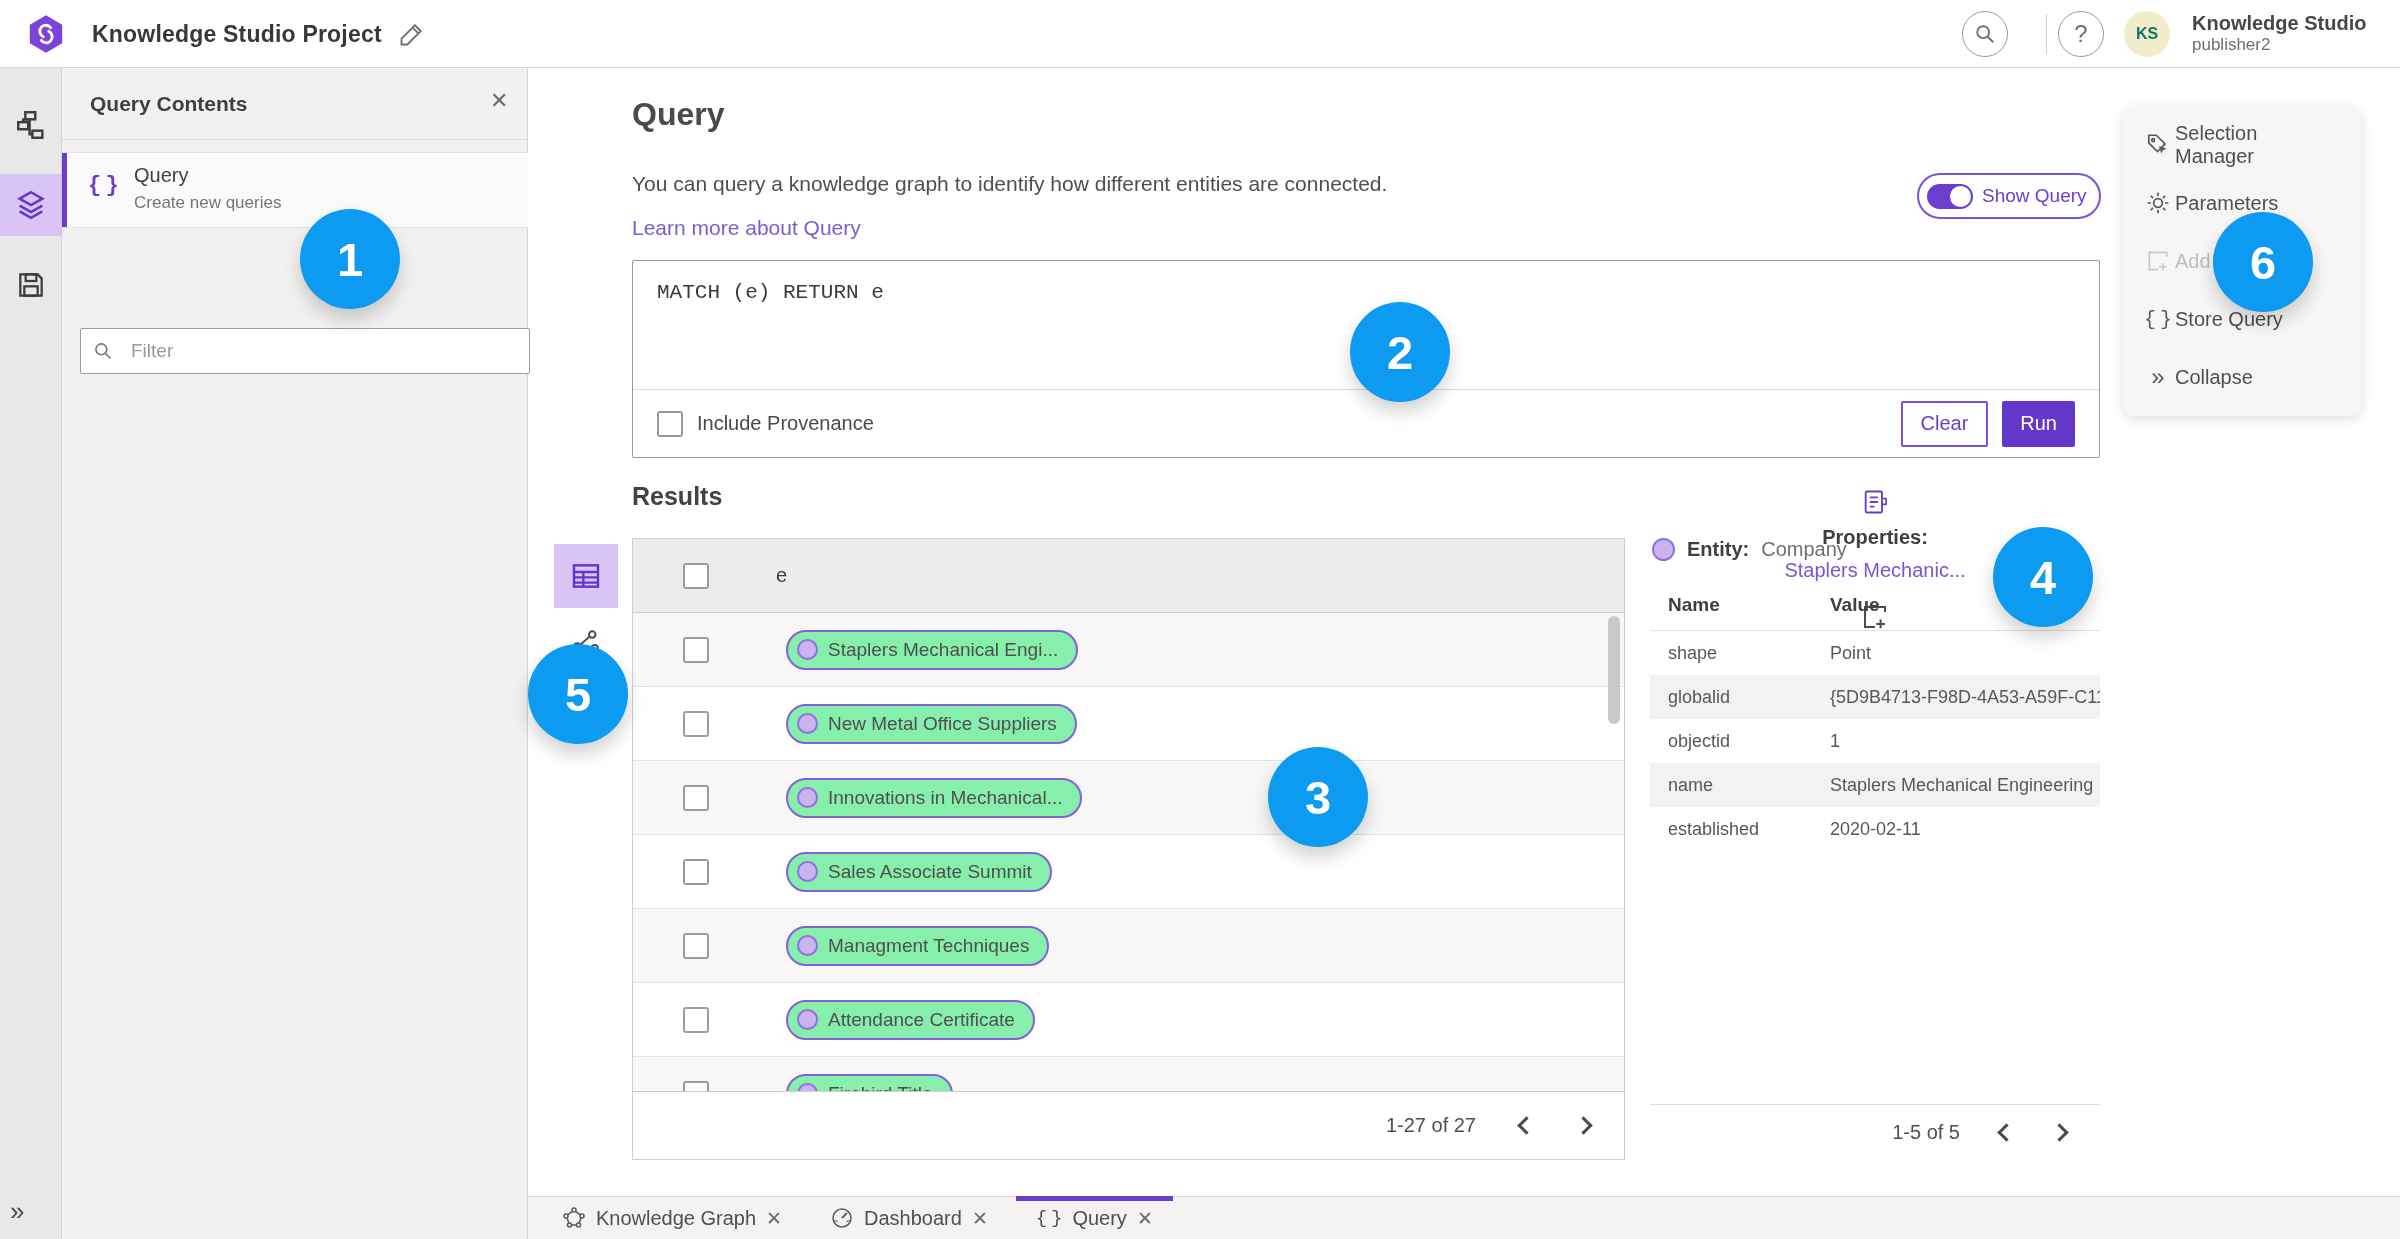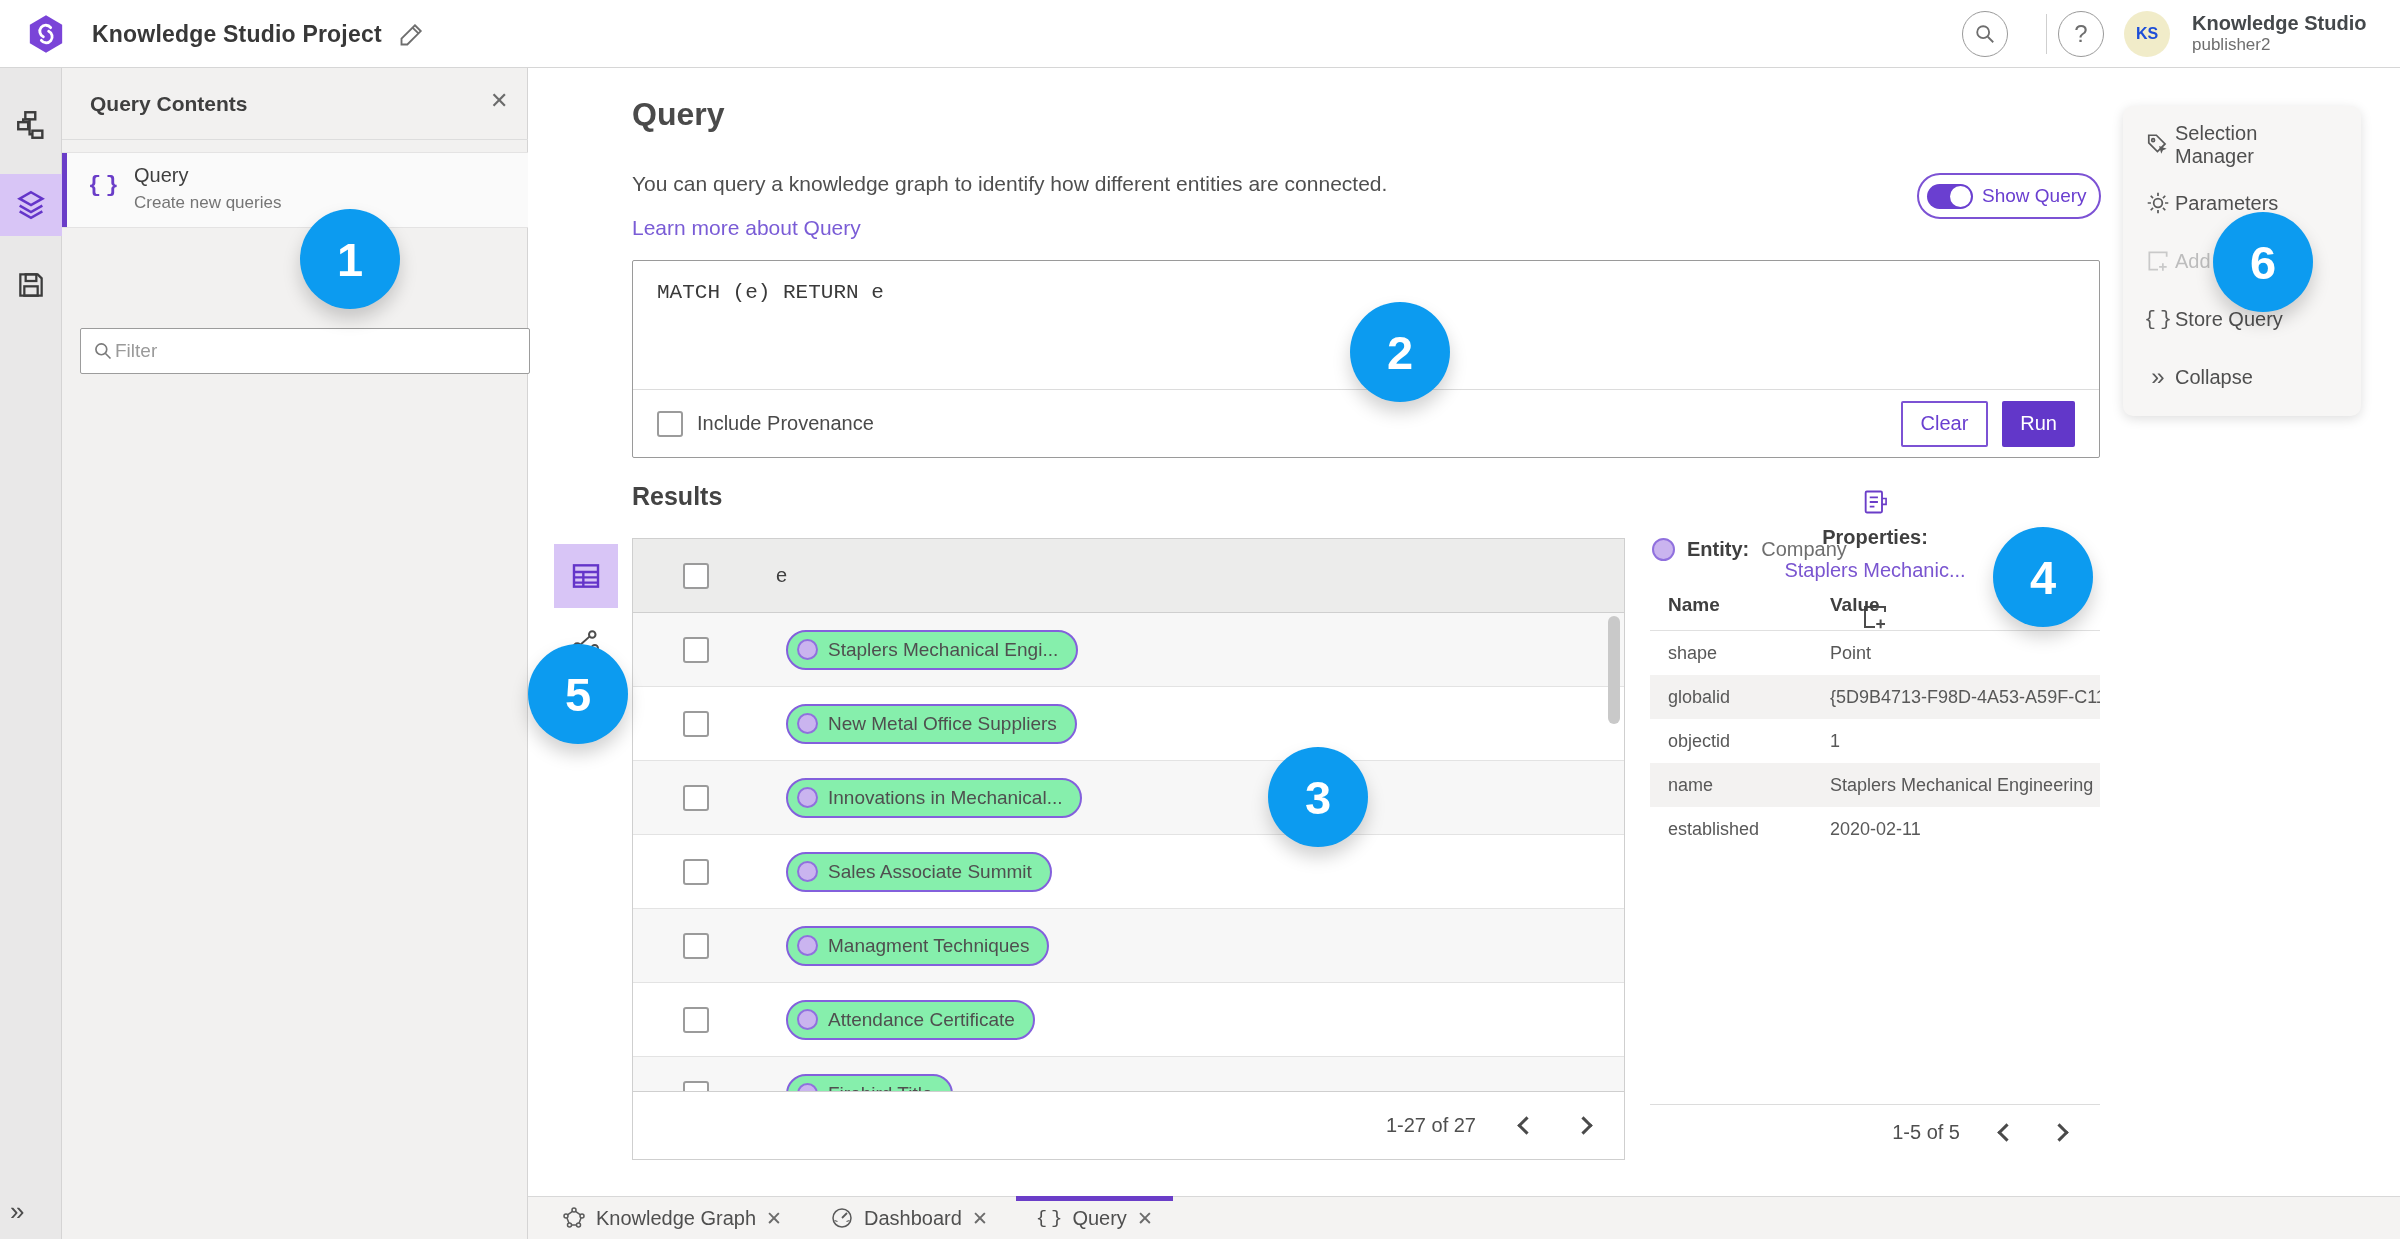--- a/index.html
+++ b/index.html
@@ -4,40 +4,40 @@
 <style>
   * { margin:0; padding:0; box-sizing:border-box; }
   html,body { width:2400px; height:1239px; }
   body { font-family:"Liberation Sans", sans-serif; background:#fff; position:relative; overflow:hidden; color:#4a4a4a; }
   .abs { position:absolute; }
 
   
   .topbar { left:0; top:0; width:2400px; height:68px; background:#fff; border-bottom:1px solid #d6d6d6; z-index:20; }
   .app-title { left:92px; top:21px; font-size:23px; font-weight:600; color:#383838; letter-spacing:.2px; }
   .iconbtn-round { width:46px; height:46px; border:1px solid #9a9a9a; border-radius:50%; display:flex; align-items:center; justify-content:center; color:#6e6e6e; background:#fff; cursor:pointer; }
-  .avatar { width:46px; height:46px; border-radius:50%; background:#f1ecc9; display:flex; align-items:center; justify-content:center; font-size:16px; font-weight:700; color:#1d4ed8; }
+  .avatar { width:46px; height:46px; border-radius:50%; background:#f1ecc9; display:flex; align-items:center; justify-content:center; font-size:16px; font-weight:700; color:#0f766e; }
   .user-name { font-size:20px; font-weight:600; color:#44484b; line-height:23px; }
   .user-role { font-size:17px; color:#6e6e6e; line-height:20px; }
 
   
   .rail { left:0; top:68px; width:62px; height:1171px; background:#e9e8e8; border-right:1px solid #d5d4d4; z-index:10; }
   .rail-btn { width:62px; height:62px; display:flex; align-items:center; justify-content:center; color:#3c3c3c; cursor:pointer; }
   .rail-btn.selected { background:#d8c5f6; color:#6435c9; }
 
   
   .contents { left:62px; top:68px; width:466px; height:1171px; background:#f2f1f0; border-right:1px solid #d5d4d4; z-index:9; }
   .contents-header { position:absolute; left:0; top:0; width:466px; height:72px; border-bottom:1px solid #ddd; }
   .contents-title { position:absolute; left:28px; top:24px; font-size:21px; font-weight:600; color:#3f3f3f; }
   .panel-x { font-size:22px; color:#6b6b6b; cursor:pointer; line-height:1; }
   .query-item { position:absolute; left:0; top:84px; width:466px; height:76px; background:#fafafa; border-top:1px solid #e4e3e3; border-bottom:1px solid #e4e3e3; cursor:pointer; }
   .query-item .accent { position:absolute; left:0; top:0; width:5px; height:74px; background:#6a3dc8; }
   .item-title { font-size:20px; color:#3f3f3f; }
   .item-sub { font-size:17px; color:#757575; }
   .braces { font-family:"Liberation Mono", monospace; font-size:22px; color:#6a3dc8; font-weight:700; }
-  .filter-box { position:absolute; left:18px; top:260px; width:450px; height:46px; background:#fff; border:1px solid #9c9c9c; border-radius:2px; display:flex; align-items:center; padding:0 12px; gap:2px; }
+  .filter-box { position:absolute; left:18px; top:260px; width:450px; height:46px; background:#fff; border:1px solid #9c9c9c; border-radius:2px; display:flex; align-items:center; padding:0 12px; gap:18px; }
   .filter-input { border:none; outline:none; flex:1; font-size:19px; color:#3f3f3f; background:transparent; font-family:"Liberation Sans", sans-serif; }
   .filter-input::placeholder { color:#9a9a9a; }
 
   
   .h1 { left:632px; top:96px; font-size:32px; font-weight:600; color:#4a4a4a; }
   .desc { left:632px; top:172px; font-size:21px; color:#4f4f4f; }
   .learn-link { left:632px; top:216px; font-size:21px; color:#7a5cd6; cursor:pointer; }
   .show-pill { left:1917px; top:173px; width:184px; height:46px; border:2px solid #7c52d4; border-radius:23px; display:flex; align-items:center; gap:9px; padding:0 12px 0 8px; cursor:pointer; background:#fff; }
   .toggle-track { width:46px; height:25px; background:#6a3fd0; border-radius:13px; position:relative; }
   .toggle-knob { position:absolute; right:2px; top:2px; width:21px; height:21px; background:#fff; border-radius:50%; }

